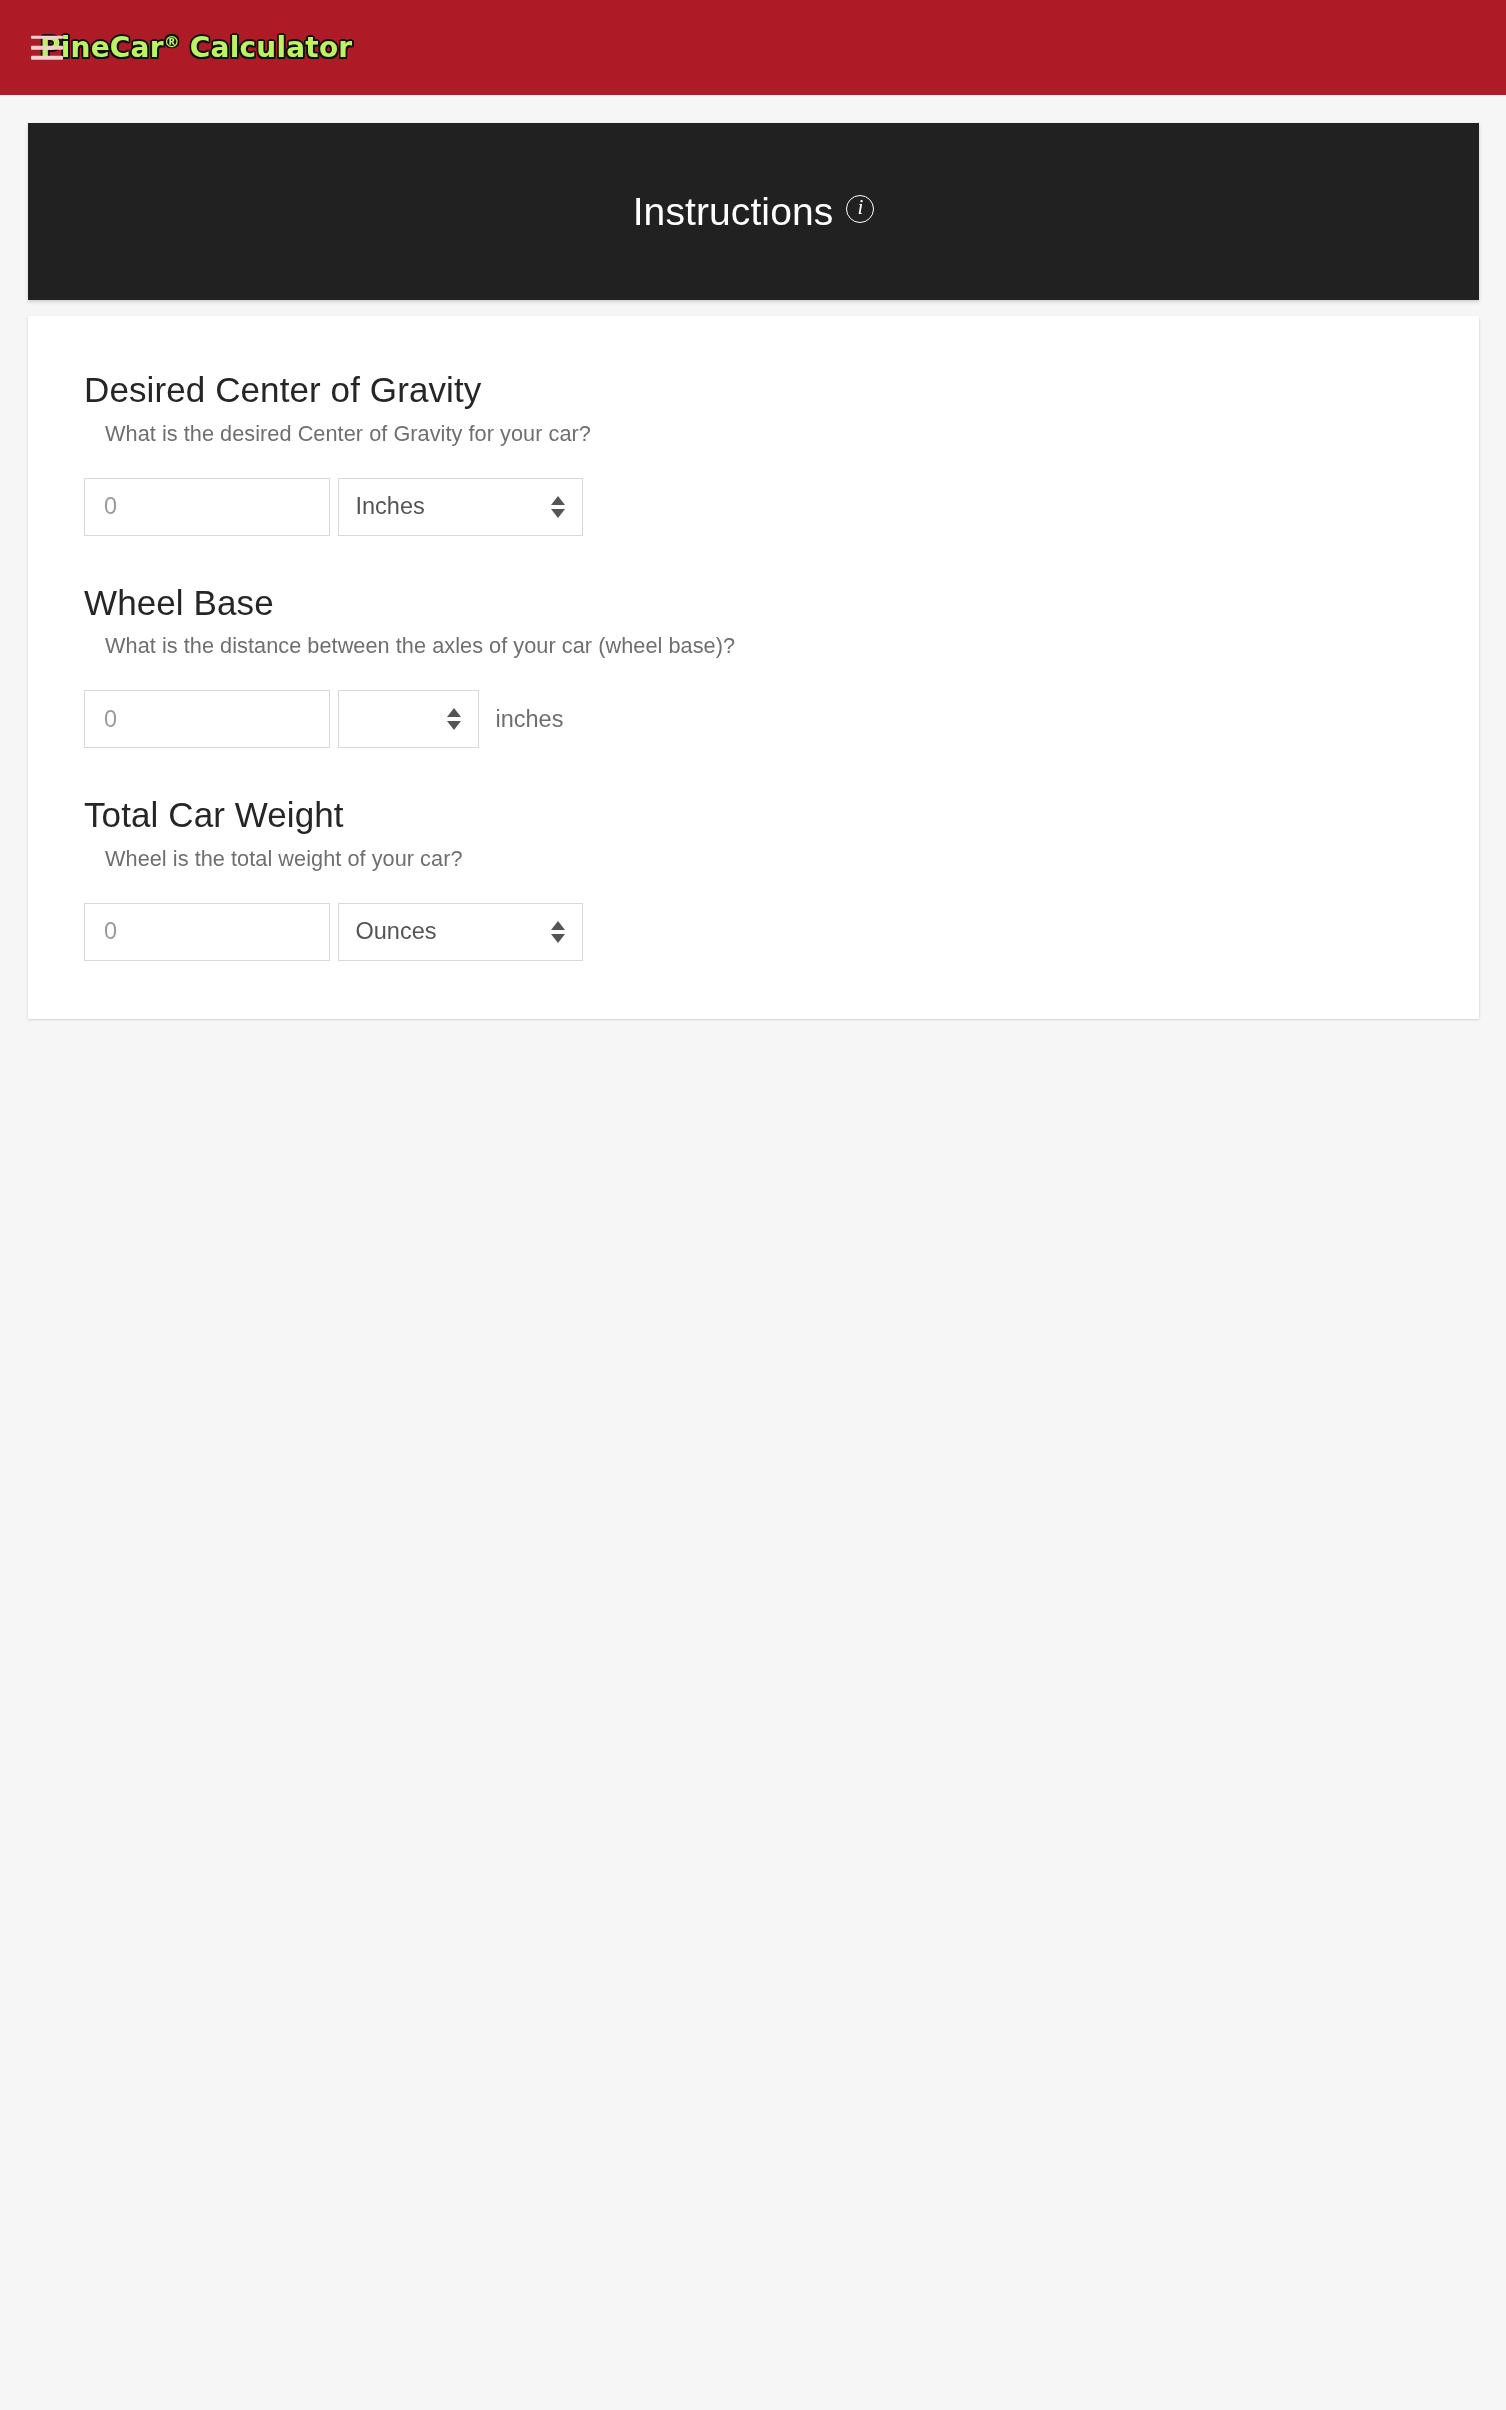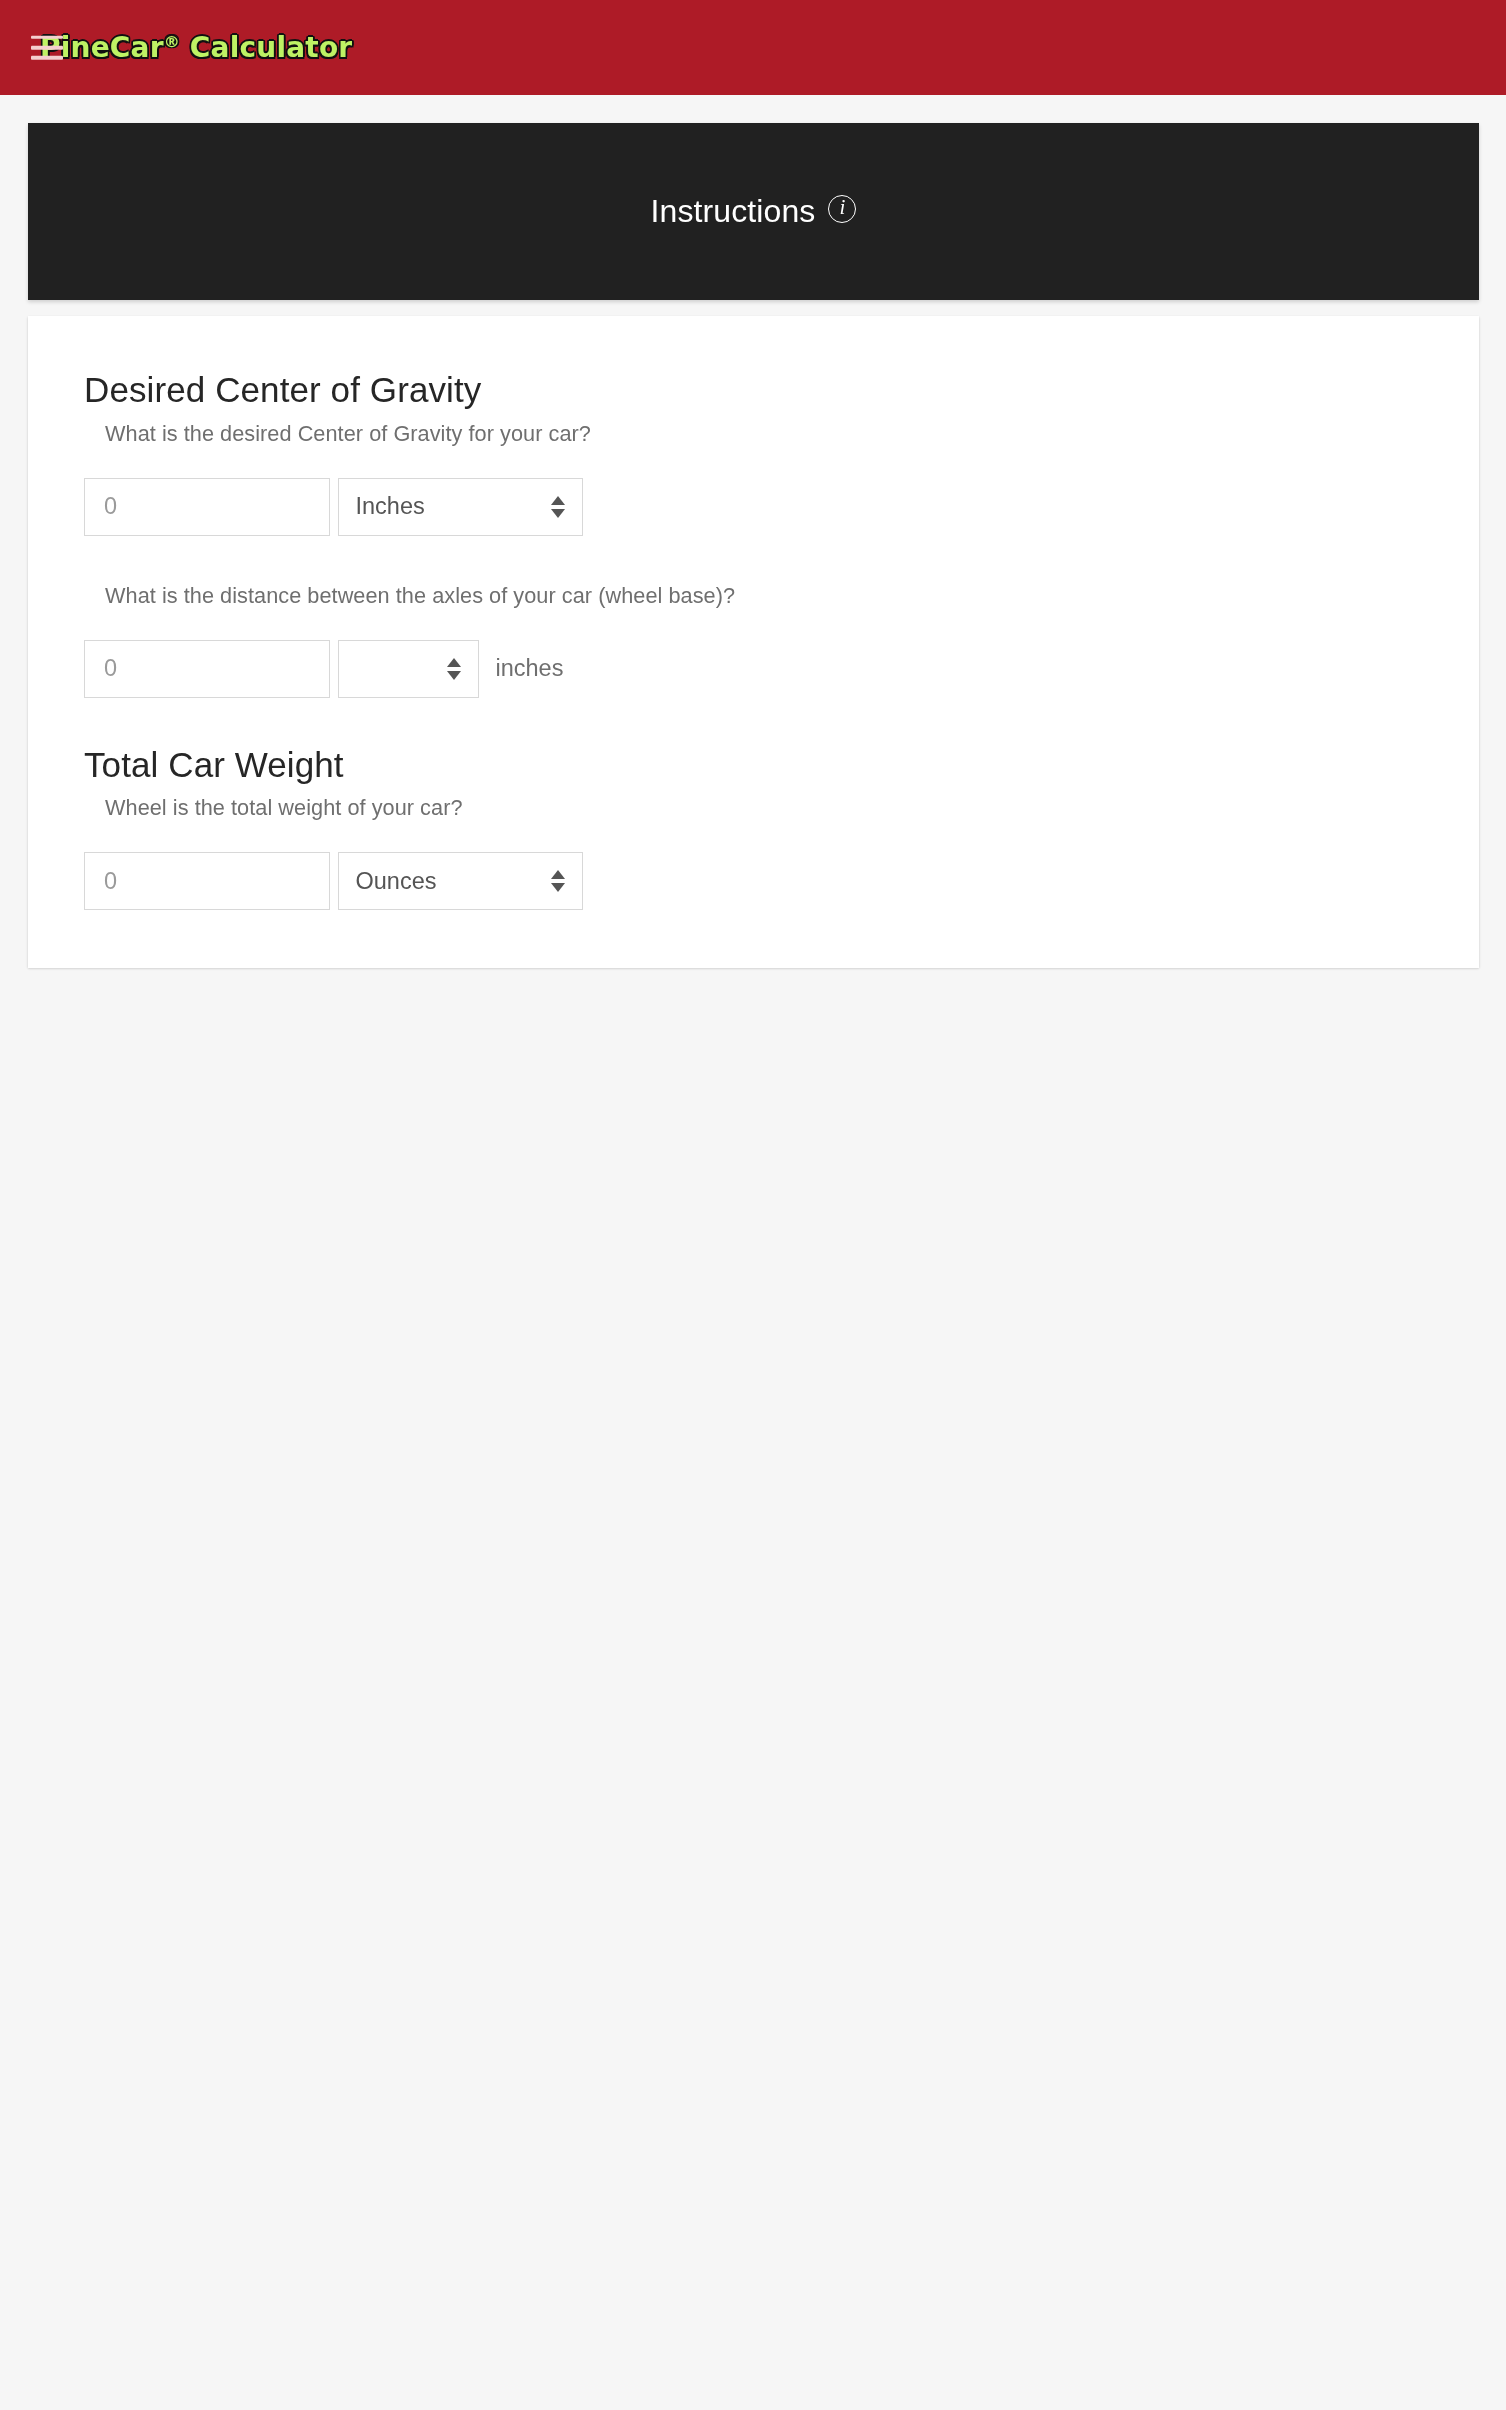--- a/index.html
+++ b/index.html
@@ -73,21 +73,21 @@
     height: 177px;
     background: #212121;
     display: flex;
     align-items: center;
     justify-content: center;
     cursor: pointer;
     box-shadow: 0 1.9px 3.8px rgba(0,0,0,0.16);
   }
   .instructions-label {
     color: #ffffff;
-    font-size: 32px;
+    font-size: 39px;
     font-weight: 400;
     letter-spacing: 0.1px;
   }
   .info-icon {
     display: inline-flex;
     align-items: center;
     justify-content: center;
     width: 28px;
     height: 28px;
     border: 1.9px solid #ffffff;
@@ -243,20 +243,21 @@
           <span>Inches</span>
           <span class="spinner">
             <span class="up"></span>
             <span class="down"></span>
           </span>
         </div>
       </div>
     </div>
 
     <div class="field-group">
+      <div class="field-title">Wheel Base</div>
       <div class="field-sub">What is the distance between the axles of your car (wheel base)?</div>
       <div class="input-row">
         <input class="num-input" type="text" placeholder="0" style="">
         <div class="unit-select narrow">
           <span></span>
           <span class="spinner">
             <span class="up"></span>
             <span class="down"></span>
           </span>
         </div>

